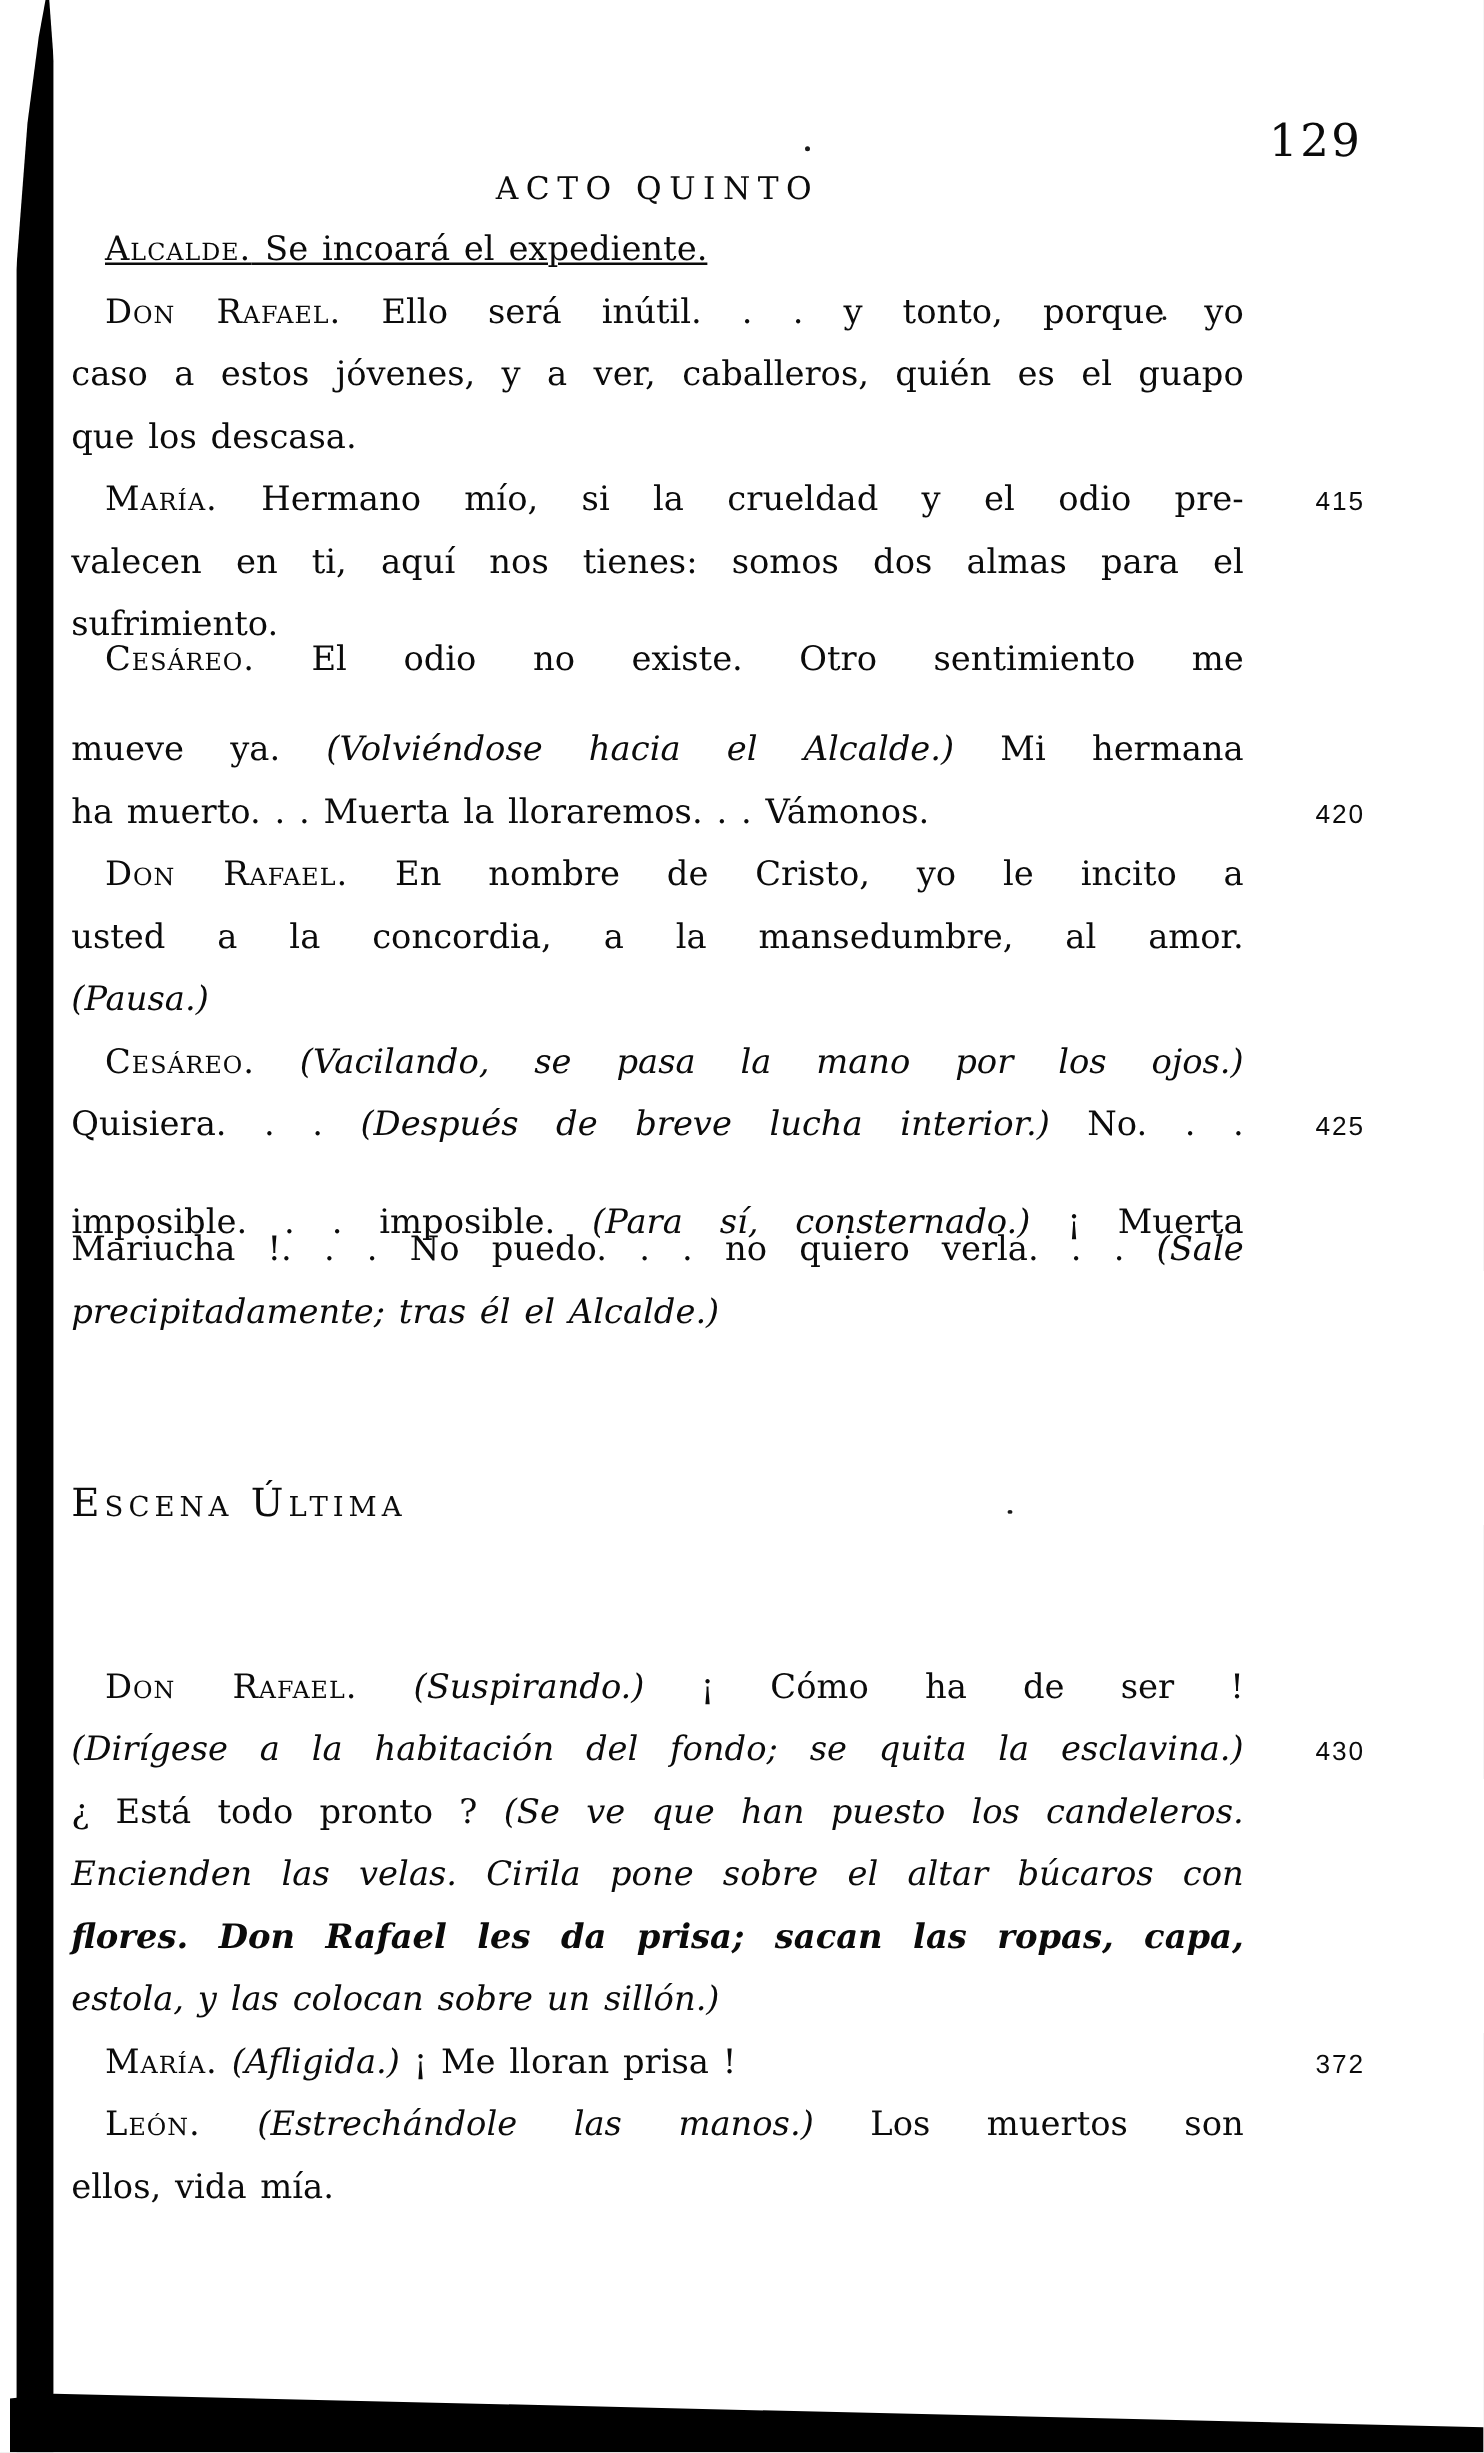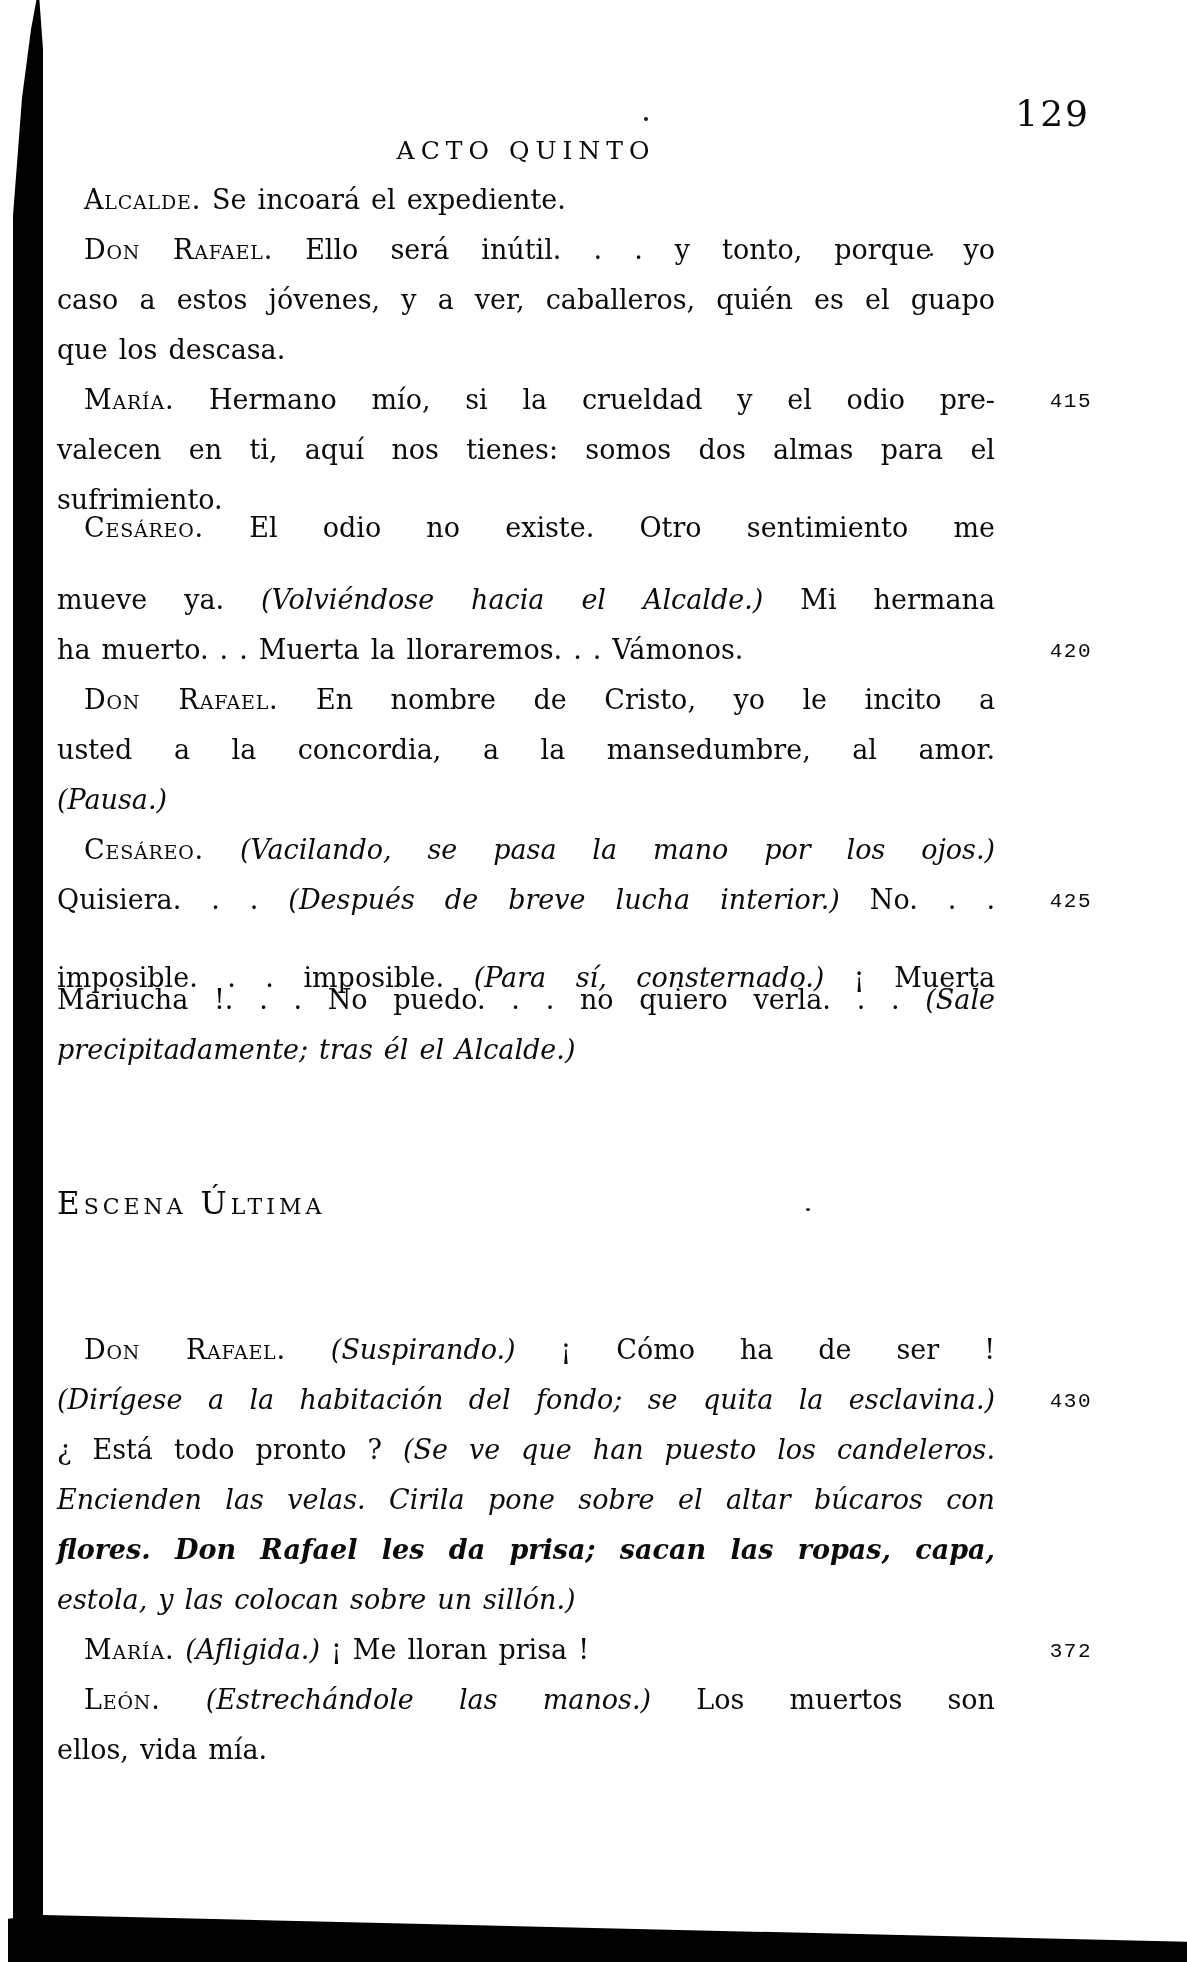--- a/index.html
+++ b/index.html
@@ -41,21 +41,21 @@
     word-spacing:0.09em;
     white-space:nowrap;
   }
   .bline.just{white-space:normal;text-align:justify;text-align-last:justify;}
   .bline.ind{padding-left:27px;width:911px;}
   .sc{font-variant:small-caps;letter-spacing:0.8px;}
   .it{font-style:italic;}
   .lnum{
     position:absolute;left:1000px;width:92px;
     text-align:right;font-size:21px;letter-spacing:1.5px;
-    font-family:Liberation Mono, monospace;
+    font-family:Liberation Sans, sans-serif;
   }
   
   #scene-heading{
     position:absolute;left:57px;top:1185px;width:938px;
     text-align:left;font-size:31px;
     font-variant:small-caps;letter-spacing:4px;white-space:nowrap;
   }
   #scene-characters{
     position:absolute;left:57px;top:1264px;width:938px;
     text-align:center;font-size:25px;
@@ -69,21 +69,21 @@
   <div id="left-band"></div>
   <div id="bottom-bar"></div>
   <div class="speck" style="left:644px;top:117px;width:4px;height:4px;"></div>
   <div class="speck" style="left:806px;top:1208px;width:4px;height:3px;"></div>
   <div class="speck" style="left:930px;top:253px;width:3px;height:3px;"></div>
 
   <div id="running-head">ACTO QUINTO</div>
   <div id="page-number">129</div>
 
   <div id="body-text">
-      <div class="bline ind" style="top: 182px;"><span class="sc">Alcalde.</span><span>  Se incoará el expediente.</span></div>
+      <div class="bline ind" style="top: 182px; text-decoration: underline;"><span class="sc">Alcalde.</span><span>  Se incoará el expediente.</span></div>
       <div class="bline just ind" style="top: 232px;"><span class="sc">Don Rafael.</span><span>  Ello será inútil. . . y tonto, porque yo</span></div>
       <div class="bline just" style="top: 282px;"><span>caso a estos jóvenes, y a ver, caballeros, quién es el guapo</span></div>
       <div class="bline" style="top: 332px;"><span>que los descasa.</span></div>
       <div class="bline just ind" style="top: 382px;"><span class="sc">María.</span><span>  Hermano mío, si la crueldad y el odio pre-</span></div>
       <div class="lnum" style="top: 390px;">415</div>
       <div class="bline just" style="top: 432px;"><span>valecen en ti, aquí nos tienes: somos dos almas para el</span></div>
       <div class="bline" style="top: 482px;"><span>sufrimiento.</span></div>
       <div class="bline just ind" style="top: 510px;"><span class="sc">Cesáreo.</span><span>  El odio no existe.  Otro sentimiento me</span></div>
       <div class="bline just" style="top: 582px;"><span>mueve ya.  </span><span class="it">(Volviéndose hacia el Alcalde.)</span><span>  Mi hermana</span></div>
       <div class="bline" style="top: 632px;"><span>ha muerto. . .  Muerta la lloraremos. . .  Vámonos.</span></div>

